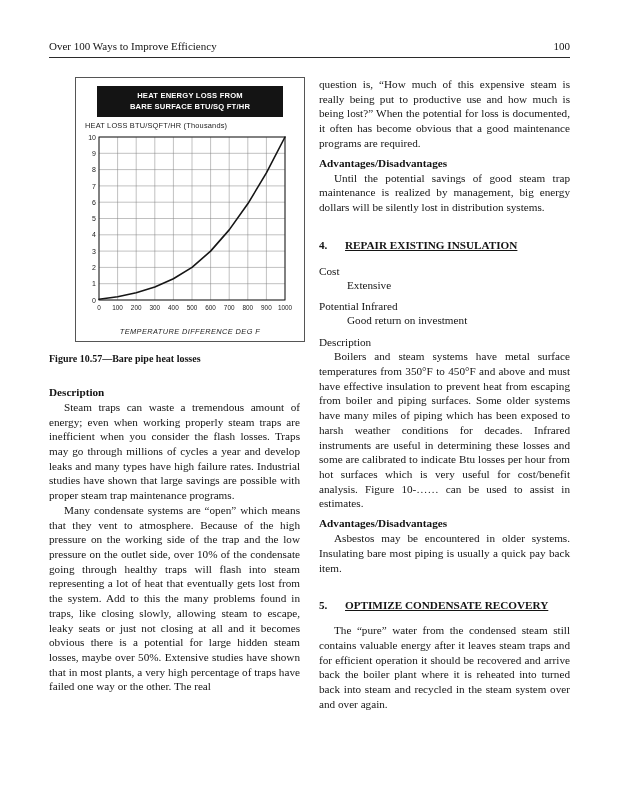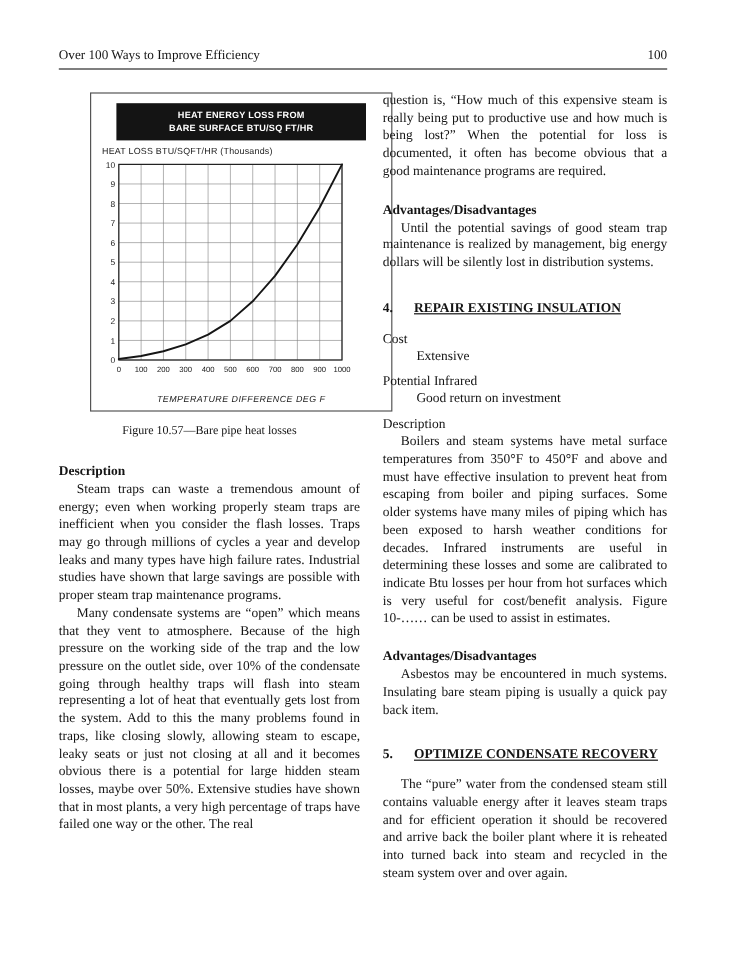--- a/index.html
+++ b/index.html
@@ -1,40 +1,40 @@
 <!DOCTYPE html>
 <html><head>
 <meta charset="utf-8">
 <style>
   * { margin:0; padding:0; box-sizing:border-box; }
   html,body { width:619px; height:800px; background:#ffffff; overflow:hidden; }
   body { font-family:"Liberation Serif", serif; color:#141414; }
-  .page { padding:40px 63px 0 49px; }
+  .page { padding:40px 49px 0 49px; }
 
   .page-header { display:flex; justify-content:space-between; align-items:flex-end;
                  font-size:11px; padding-bottom:5px; border-bottom:1px solid #2b2b2b; }
 
   .columns { display:flex; gap:19px; margin-top:19px; }
   .col { width:251px; }
 
   .body-para { font-size:11.2px; line-height:1.315; text-align:justify; }
   .indent { text-indent:15px; }
-  .subhead { font-size:11.2px; font-weight:bold; margin-top:18px; margin-bottom:2px; }
+  .subhead { font-size:11.2px; font-weight:bold; margin-top:6px; margin-bottom:2px; }
 
   
-  .figure-box { width:252px; margin-left:26px; border:1px solid #555; padding:7px 8px 5px 8px; background:#fff; }
+  .figure-box { width:230px; margin-left:26px; border:1px solid #555; padding:7px 8px 5px 8px; background:#fff; }
   .fig-title { margin:1px 13px 4px 13px; background:#141414; color:#fff; text-align:center;
                font-family:"Liberation Sans", sans-serif; font-size:7.6px; font-weight:bold;
                line-height:1.5; padding:4px 2px 4px 2px; letter-spacing:0.2px; }
   .fig-ylabel { font-family:"Liberation Sans", sans-serif; font-size:7.4px; letter-spacing:0.2px;
                 margin:4px 0 2px 1px; color:#1a1a1a; }
   .fig-xlabel { font-family:"Liberation Sans", sans-serif; font-size:7.4px; letter-spacing:0.4px;
                 text-align:center; margin-top:1px; color:#1a1a1a;font-style:italic; }
   svg.chart text { font-family:"Liberation Sans", sans-serif; fill:#1a1a1a; }
-  .fig-caption { text-align:center; font-weight:normal; font-size:10px; margin-top:11px; }
+  .fig-caption { font-weight:bold; font-size:10px; margin-top:11px; }
 
   .desc-gap { margin-top:22px; }
 
   .section-head { font-size:11.2px; margin-top:24px; margin-bottom:2px;text-decoration:underline; }
   .section-head .num { display:inline-block; width:26px; }
   .kv-value { font-size:11.2px; line-height:1.315; padding-left:28px; }
   .kv-head { font-size:11.2px; font-weight:normal; margin-top:8px; margin-bottom:1px; }
   .after-section { margin-top:14px; }
   .para-gap { margin-top:12px; }
 </style>
@@ -129,21 +129,21 @@
       <h3 class="kv-head after-section">Cost</h3>
       <div class="kv-value">Extensive</div>
 
       <h3 class="kv-head">Potential Infrared</h3>
       <div class="kv-value">Good return on investment</div>
 
       <h3 class="kv-head">Description</h3>
       <p class="body-para indent">Boilers and steam systems have metal surface temperatures from 350°F to 450°F and above and must have effective insulation to prevent heat from escaping from boiler and piping surfaces. Some older systems have many miles of piping which has been exposed to harsh weather conditions for decades. Infrared instruments are useful in determining these losses and some are calibrated to indicate Btu losses per hour from hot surfaces which is very useful for cost/benefit analysis. Figure 10-…… can be used to assist in estimates.</p>
 
       <h3 class="subhead">Advantages/Disadvantages</h3>
-      <p class="body-para indent">Asbestos may be encountered in much systems. Insulating bare steam piping is usually a quick pay back item.</p>
+      <p class="body-para indent">Asbestos may be encountered in older systems. Insulating bare most piping is usually a quick pay back item.</p>
 
       <h2 class="section-head">
         <span class="num">5.</span><span>OPTIMIZE CONDENSATE RECOVERY</span>
       </h2>
 
       <p class="body-para indent para-gap">The “pure” water from the condensed steam still contains valuable energy after it leaves steam traps and for efficient operation it should be recovered and arrive back the boiler plant where it is reheated into turned back into steam and recycled in the steam system over and over again.</p>
     </div>
 
   </div>
 </div>

